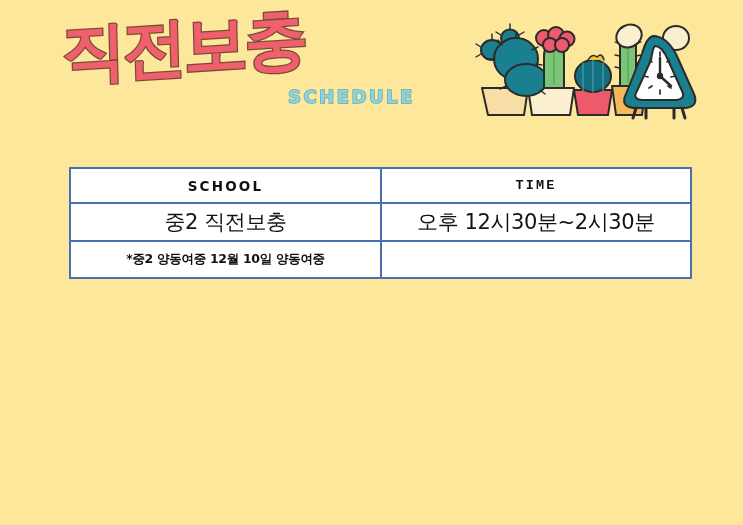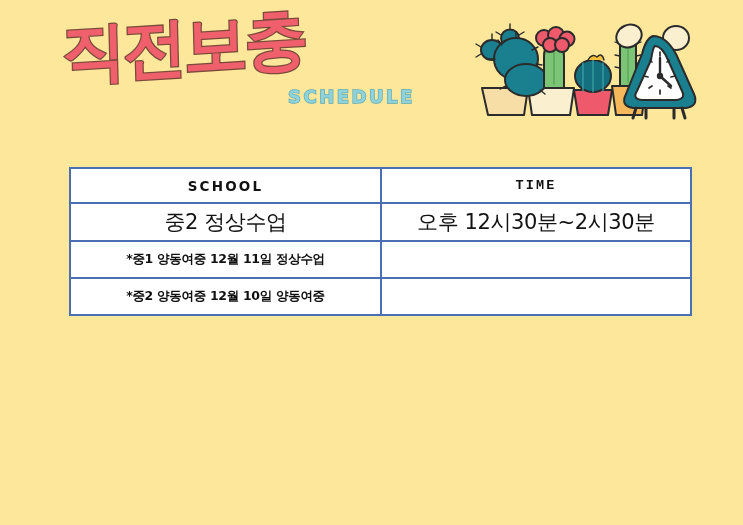--- a/index.html
+++ b/index.html
@@ -206,26 +206,22 @@
       <col class="col-time">
     </colgroup>
     <thead>
       <tr>
         <th class="hdr hdr-school">SCHOOL</th>
         <th class="hdr hdr-time">TIME</th>
       </tr>
     </thead>
     <tbody>
       <tr>
-        <td class="big">중2 정상수업</td>
+        <td class="big">중2 직전보충</td>
         <td class="big">오후 12시30분~2시30분</td>
-      </tr>
-      <tr>
-        <td class="note">*중1 양동여중 12월 11일 정상수업</td>
-        <td class="blank"></td>
       </tr>
       <tr>
         <td class="note">*중2 양동여중 12월 10일 양동여중</td>
         <td class="blank"></td>
       </tr>
     </tbody>
   </table>
 
 </div>
 

